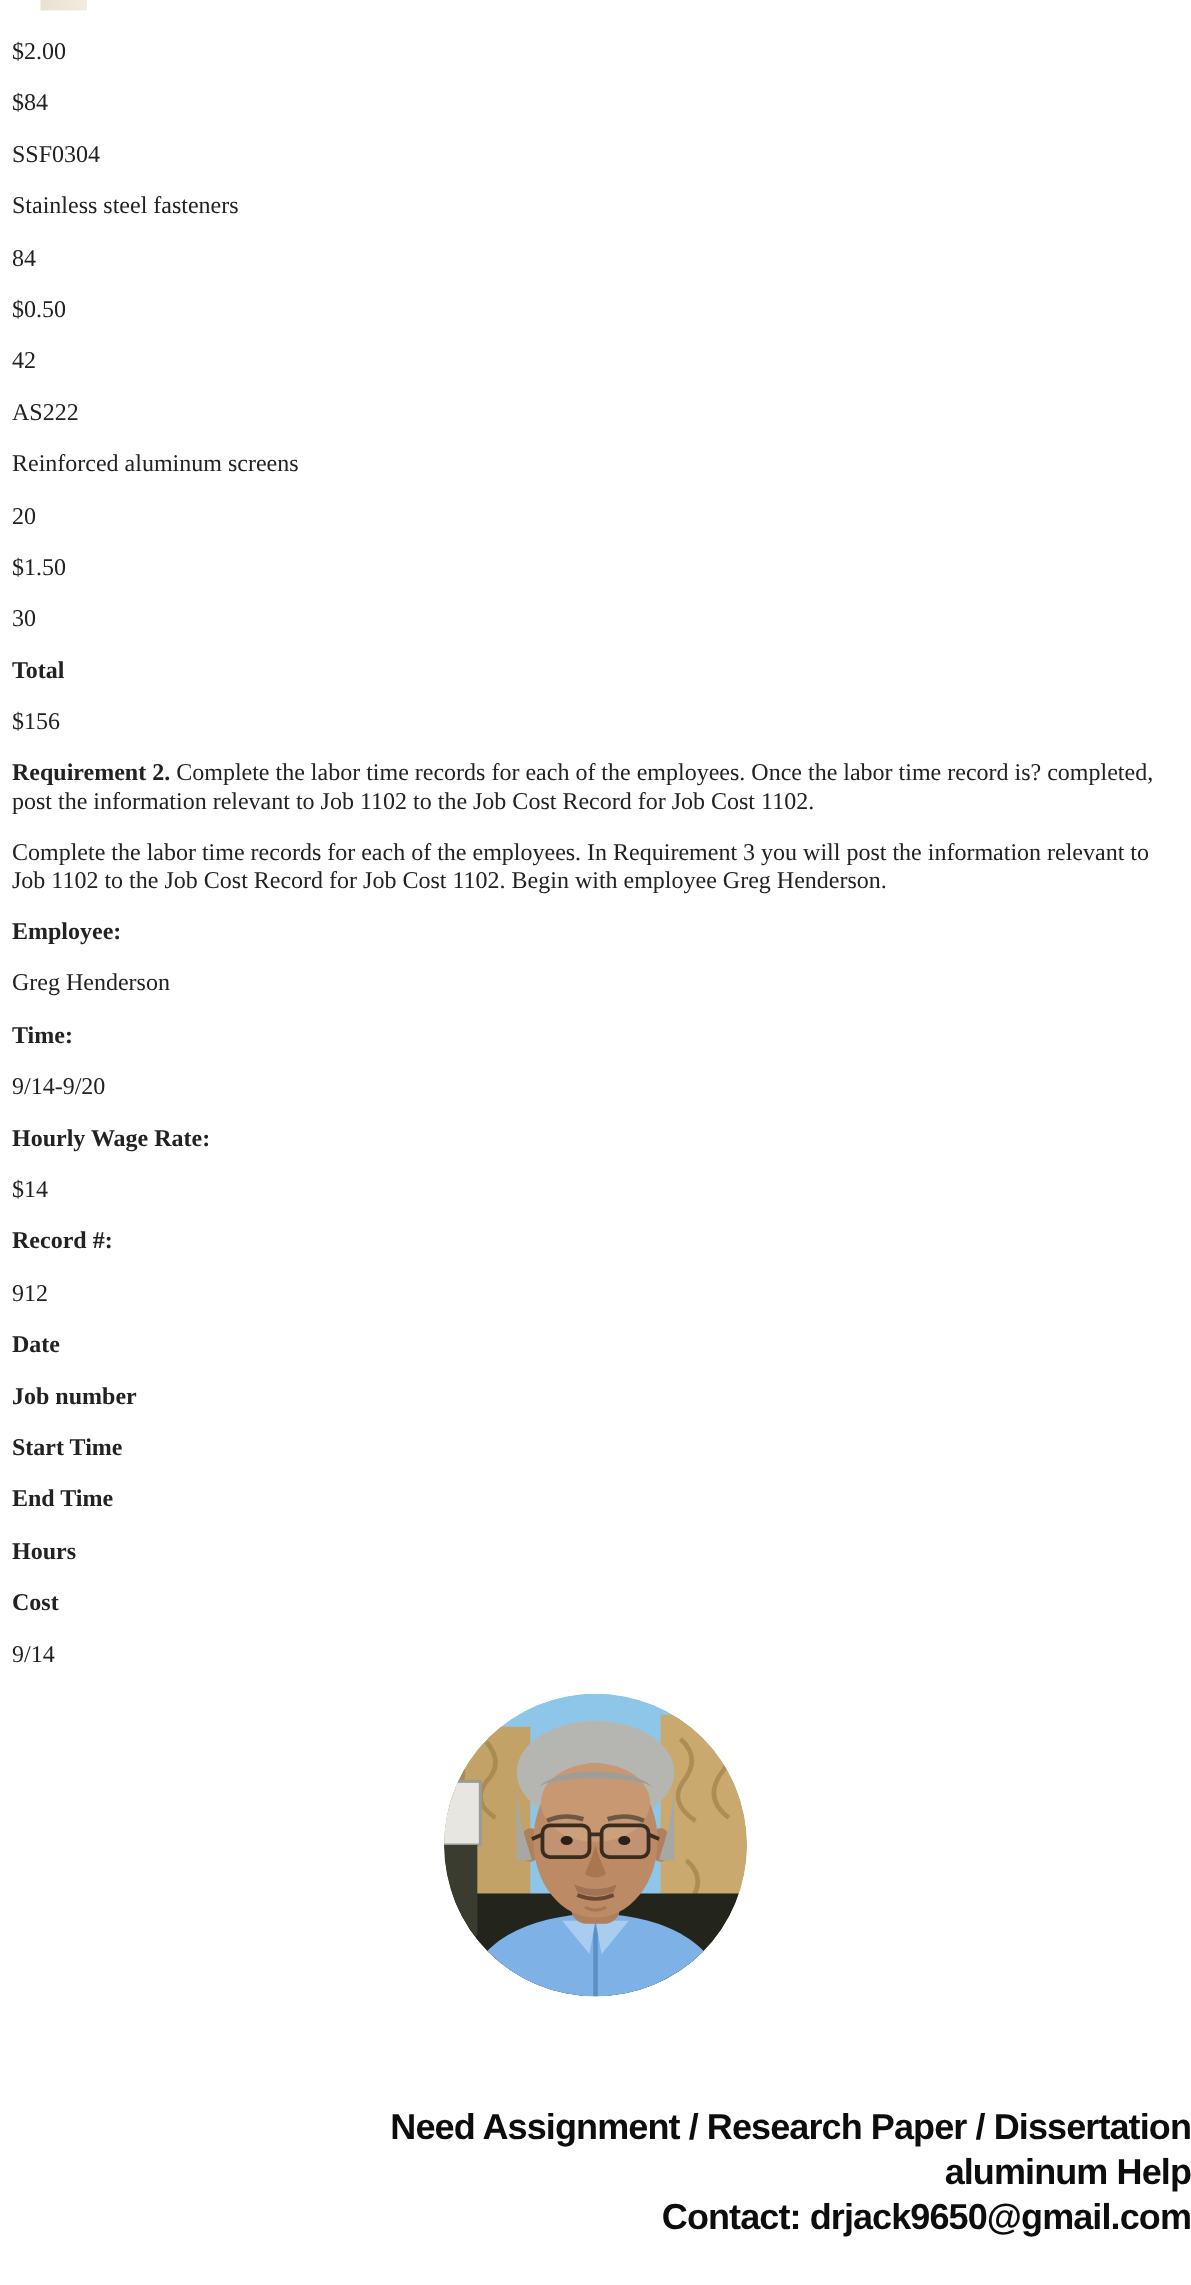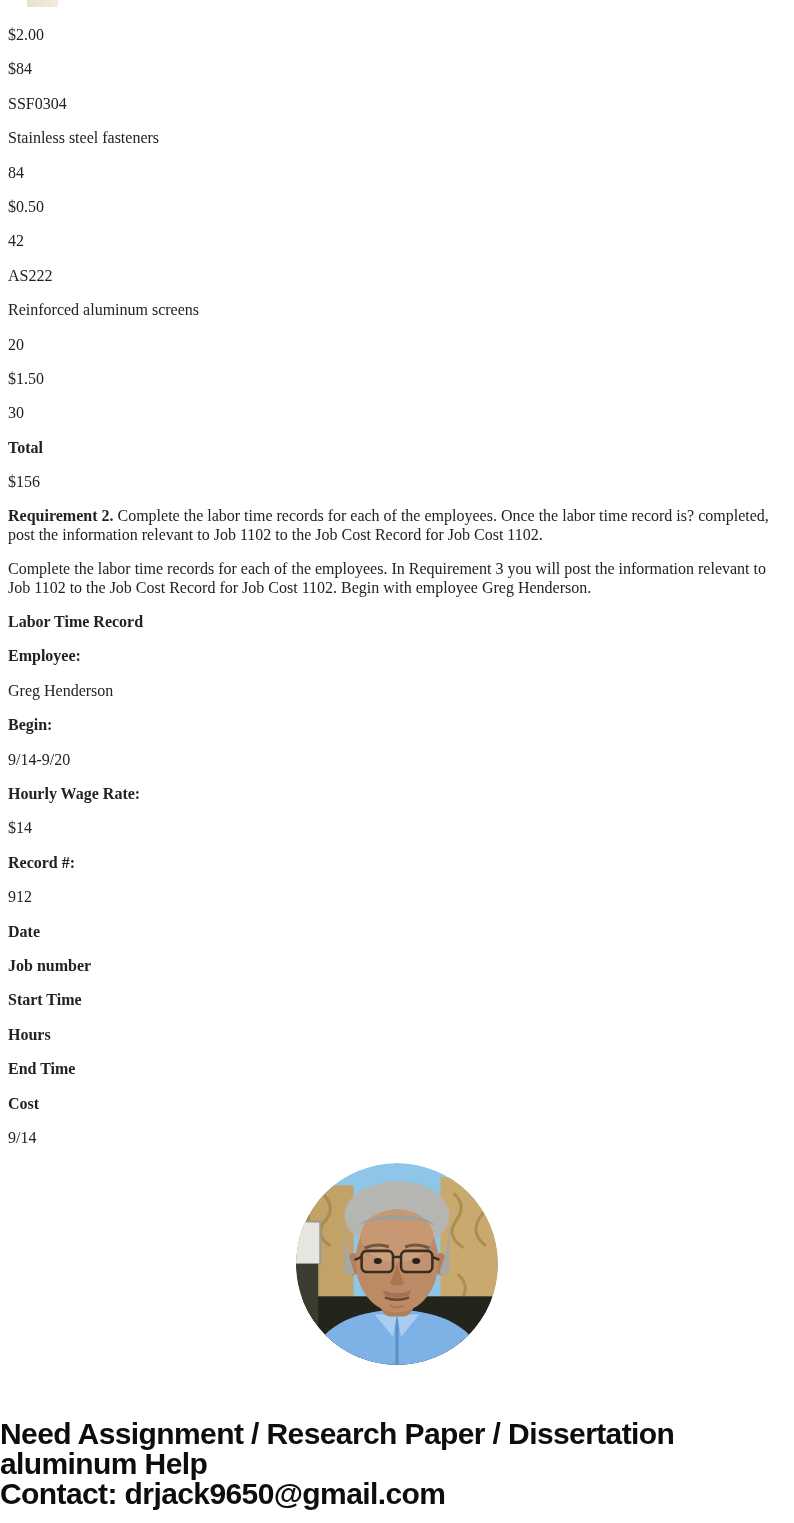--- a/index.html
+++ b/index.html
@@ -41,26 +41,26 @@
     text-align: center;
   }
   .avatar {
     width: 202px;
     height: 202px;
     border-radius: 50%;
     display: inline-block;
     overflow: hidden;
   }
   .footer {
-    margin-top: 50px;
+    margin-top: 68px;
     padding-bottom: 26px;
-    text-align: left;
+    text-align: right;
     font-family: "Liberation Sans", sans-serif;
     font-weight: 700;
-    font-size: 30px;
+    font-size: 24px;
     line-height: 30px;
     letter-spacing: -0.6px;
     color: #0d0d0d;
   }
 </style>
 </head>
 <body>
 
 <div class="top-fragment"></div>
 
@@ -78,36 +78,35 @@
   <p>$1.50</p>
   <p>30</p>
 
   <p class="bold">Total</p>
   <p>$156</p>
 
   <p><span class="bold">Requirement 2.</span> <span>Complete the labor time records for each of the employees. Once the labor time record is? completed, post the information relevant to Job 1102 to the Job Cost Record for Job Cost 1102.</span></p>
 
   <p>Complete the labor time records for each of the employees. In Requirement 3 you will post the information relevant to Job 1102 to the Job Cost Record for Job Cost 1102. Begin with employee Greg Henderson.</p>
 
-  <p class="bold">Labor Time Record</p>
 
   <p class="bold">Employee:</p>
   <p>Greg Henderson</p>
-  <p class="bold">Begin:</p>
+  <p class="bold">Time:</p>
   <p>9/14-9/20</p>
   <p class="bold">Hourly Wage Rate:</p>
   <p>$14</p>
   <p class="bold">Record #:</p>
   <p>912</p>
 
   <p class="bold">Date</p>
   <p class="bold">Job number</p>
   <p class="bold">Start Time</p>
+  <p class="bold">End Time</p>
   <p class="bold">Hours</p>
-  <p class="bold">End Time</p>
   <p class="bold">Cost</p>
 
   <p>9/14</p>
 </div>
 
 <div class="avatar-wrap">
   <span class="avatar">
     <svg width="202" height="202" viewBox="0 0 200 200" xmlns="http://www.w3.org/2000/svg">
       <defs>
         <clipPath id="circ">

